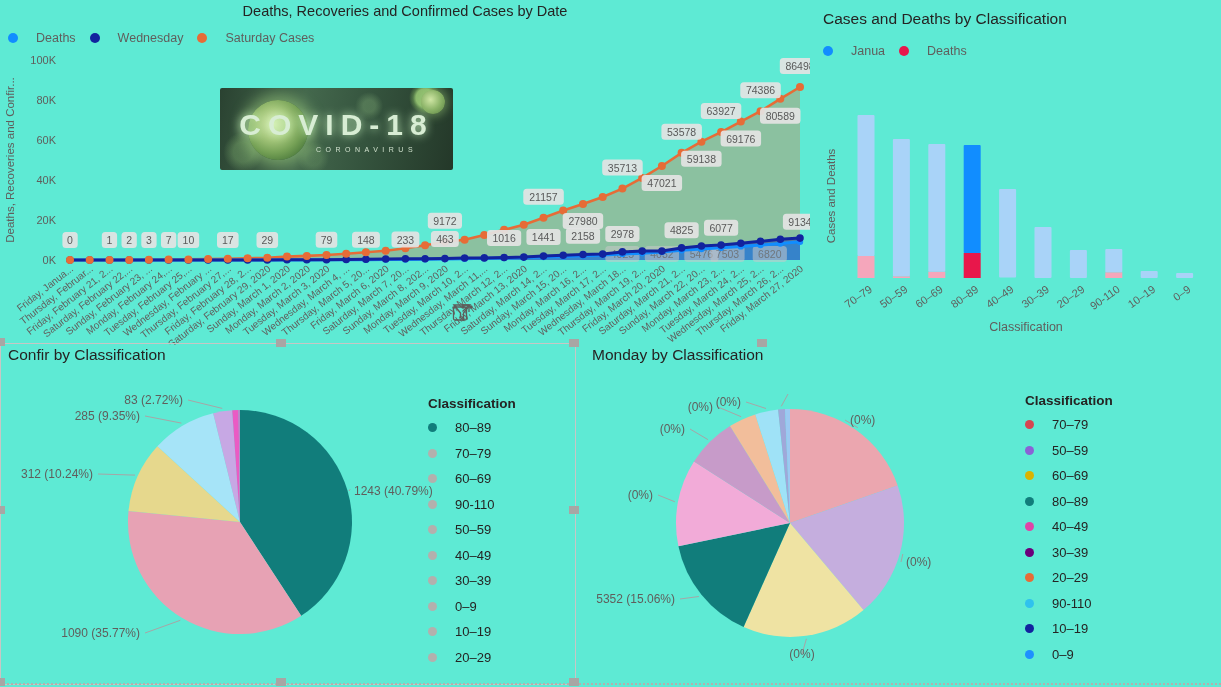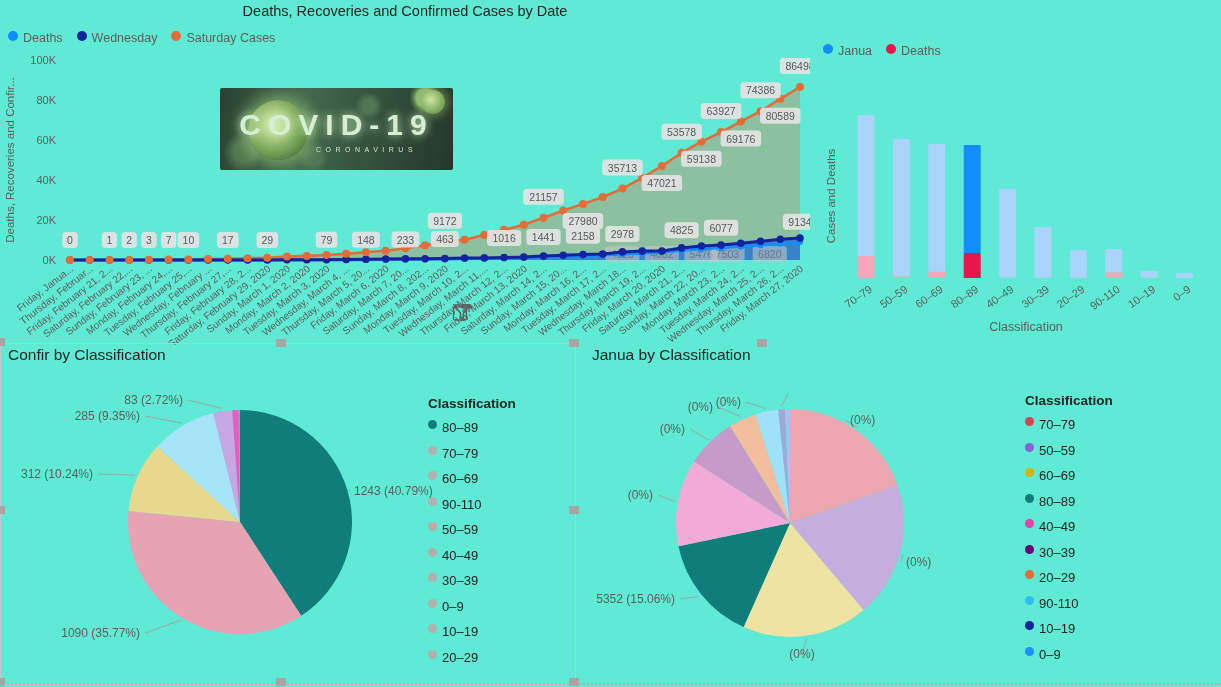--- a/index.html
+++ b/index.html
@@ -4,21 +4,21 @@
 <style>
   html,body{margin:0;padding:0;background:#fff}
   body{font-family:"Liberation Sans","DejaVu Sans",sans-serif}
   .page{position:relative;width:1221px;height:687px;background:#5eead4;overflow:hidden}
   .visual{position:absolute}
   .visual svg{position:absolute;left:0;top:0}
   .chart-title{position:absolute;margin:0;font-size:14.5px;font-weight:400;color:#252423;white-space:nowrap}
   .big-title{font-size:15.5px}
   .center-title{left:0;right:0;text-align:center;top:3px}
   .legend-row{position:absolute;display:flex;gap:14px;align-items:center}
-  .leg-item{display:flex;gap:5px;font-size:12.5px;color:#605E5C;white-space:nowrap;cursor:pointer}
+  .leg-item{display:flex;align-items:center;gap:18px;font-size:12.5px;color:#605E5C;white-space:nowrap;cursor:pointer}
   .leg-dot{width:10px;height:10px;border-radius:50%;flex:0 0 auto}
   .pie-legend{position:absolute}
   .pie-legend .pl-title{font-size:13.5px;font-weight:700;color:#252423;margin:0 0 9px 0}
   .pie-legend .leg-item{font-size:13px;color:#252423;margin-bottom:10.5px}
   .pie-legend .leg-dot{width:9px;height:9px}
   text.tick{font-size:11px;fill:#605E5C}
   text.axis-title{font-size:11.5px;fill:#605E5C}
   text.xlab{font-size:10px;fill:#605E5C}
   text.xlab2{font-size:11px;fill:#605E5C}
   text.dlabel{font-size:10.5px;fill:#595959}
@@ -305,21 +305,21 @@
         <text class="xlab" transform="translate(705.4,270) rotate(-38)" text-anchor="end">Sunday, March 22, 20...</text>
         <text class="xlab" transform="translate(725.1,270) rotate(-38)" text-anchor="end">Monday, March 23, 2...</text>
         <text class="xlab" transform="translate(744.8,270) rotate(-38)" text-anchor="end">Tuesday, March 24, 2...</text>
         <text class="xlab" transform="translate(764.5,270) rotate(-38)" text-anchor="end">Wednesday, March 25, 2...</text>
         <text class="xlab" transform="translate(784.3,270) rotate(-38)" text-anchor="end">Thursday, March 26, 2...</text>
         <text class="xlab" transform="translate(804.0,270) rotate(-38)" text-anchor="end">Friday, March 27, 2020</text>
       </svg>
     <div class="covid">
       <div class="virus-big"></div>
       <div class="virus-small"></div>
-      <div class="covid-title">COVID-19</div>
+      <div class="covid-title">COVID-18</div>
       <div class="covid-sub">CORONAVIRUS</div>
     </div>
     <div class="hover-toolbar">
       <span class="icon">
         <svg width="20" height="20" viewBox="0 0 20 20">
             <path d="M2 2 H18 L11.5 10 V17 L8.5 14.5 V10 Z" fill="none" stroke="#5f5d5b" stroke-width="1.4"></path>
           </svg>
       </span>
       <span class="icon">
         <svg width="19" height="19" viewBox="0 0 19 19">
@@ -331,20 +331,21 @@
         <svg width="22" height="8" viewBox="0 0 22 8">
             <circle cx="3" cy="4" r="1.8" fill="#5f5d5b"></circle>
             <circle cx="11" cy="4" r="1.8" fill="#5f5d5b"></circle>
             <circle cx="19" cy="4" r="1.8" fill="#5f5d5b"></circle>
           </svg>
       </span>
     </div>
   </section>
 
   <section class="visual" style="left:815px;top:0;width:406px;height:345px">
+    <h1 class="chart-title big-title" style="left:8px;top:10px">Cases and Deaths by Classification</h1>
     <div class="legend-row" style="left:8px;top:44px" id="legendB">
         <div class="leg-item">
           <span class="leg-dot" style="background: rgb(17, 141, 255);"></span>
           <span>Janua</span>
         </div>
         <div class="leg-item">
           <span class="leg-dot" style="background: rgb(232, 23, 75);"></span>
           <span>Deaths</span>
         </div>
       </div>
@@ -441,21 +442,21 @@
           </div>
           <div class="leg-item">
             <span class="leg-dot" style="background: rgb(179, 176, 173);"></span>
             <span>20–29</span>
           </div>
         </div>
     </div>
   </section>
 
   <section class="visual" style="left:578px;top:343px;width:643px;height:344px">
-    <h1 class="chart-title big-title" style="left:14px;top:3px">Janua by Classification</h1>
+    <h1 class="chart-title big-title" style="left:14px;top:3px">Monday by Classification</h1>
     <svg id="svgD" width="643" height="343">
         <path d="M212,180 L212.0,66.0 A114,114 0 0 1 319.7,142.6 Z" fill="#EBA6AF"></path>
         <path d="M212,180 L319.7,142.6 A114,114 0 0 1 285.5,267.1 Z" fill="#C5AEDE"></path>
         <path d="M212,180 L285.5,267.1 A114,114 0 0 1 165.6,284.1 Z" fill="#EFE3A3"></path>
         <path d="M212,180 L165.6,284.1 A114,114 0 0 1 100.4,203.3 Z" fill="#117D7B"></path>
         <path d="M212,180 L100.4,203.3 A114,114 0 0 1 116.0,118.5 Z" fill="#F2ABD8"></path>
         <path d="M212,180 L116.0,118.5 A114,114 0 0 1 152.0,83.1 Z" fill="#C79BC9"></path>
         <path d="M212,180 L152.0,83.1 A114,114 0 0 1 177.3,71.4 Z" fill="#F2BE9B"></path>
         <path d="M212,180 L177.3,71.4 A114,114 0 0 1 200.1,66.6 Z" fill="#9FE2F7"></path>
         <path d="M212,180 L200.1,66.6 A114,114 0 0 1 207.0,66.1 Z" fill="#9FA8D9"></path>

